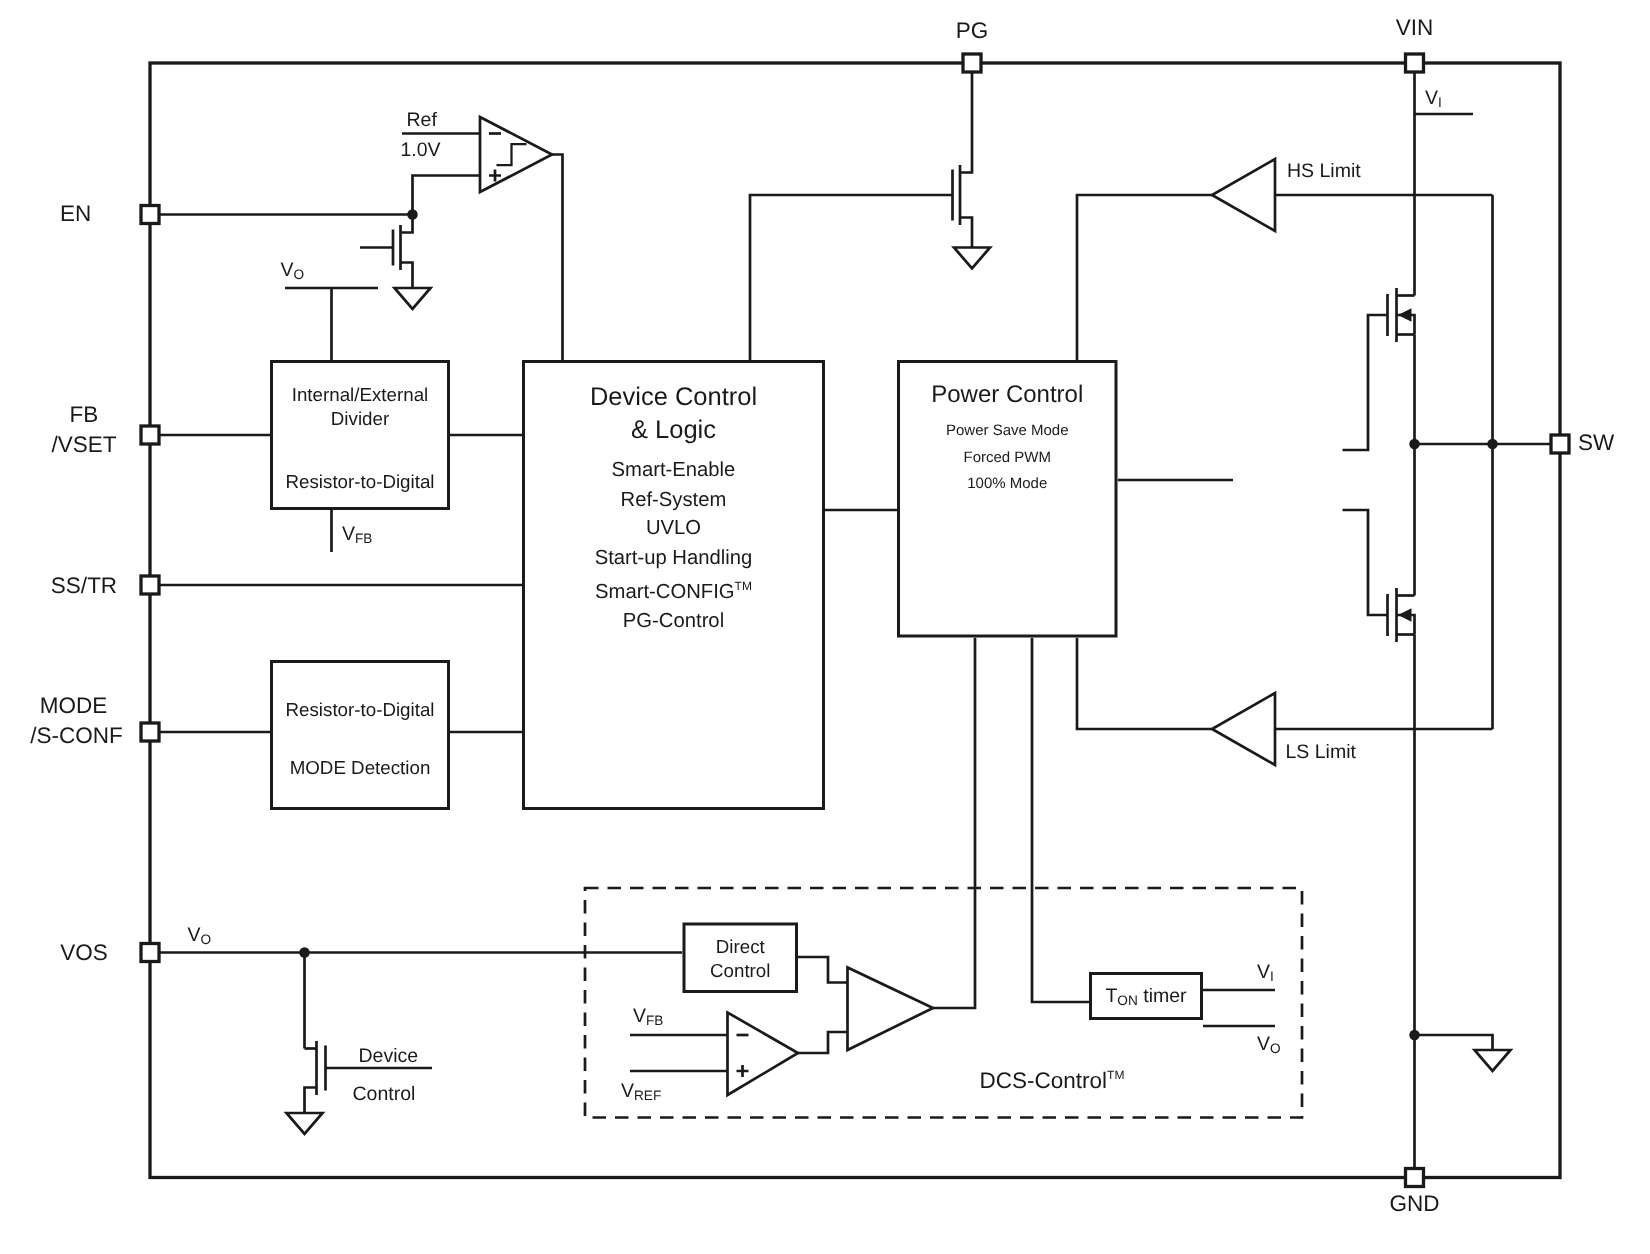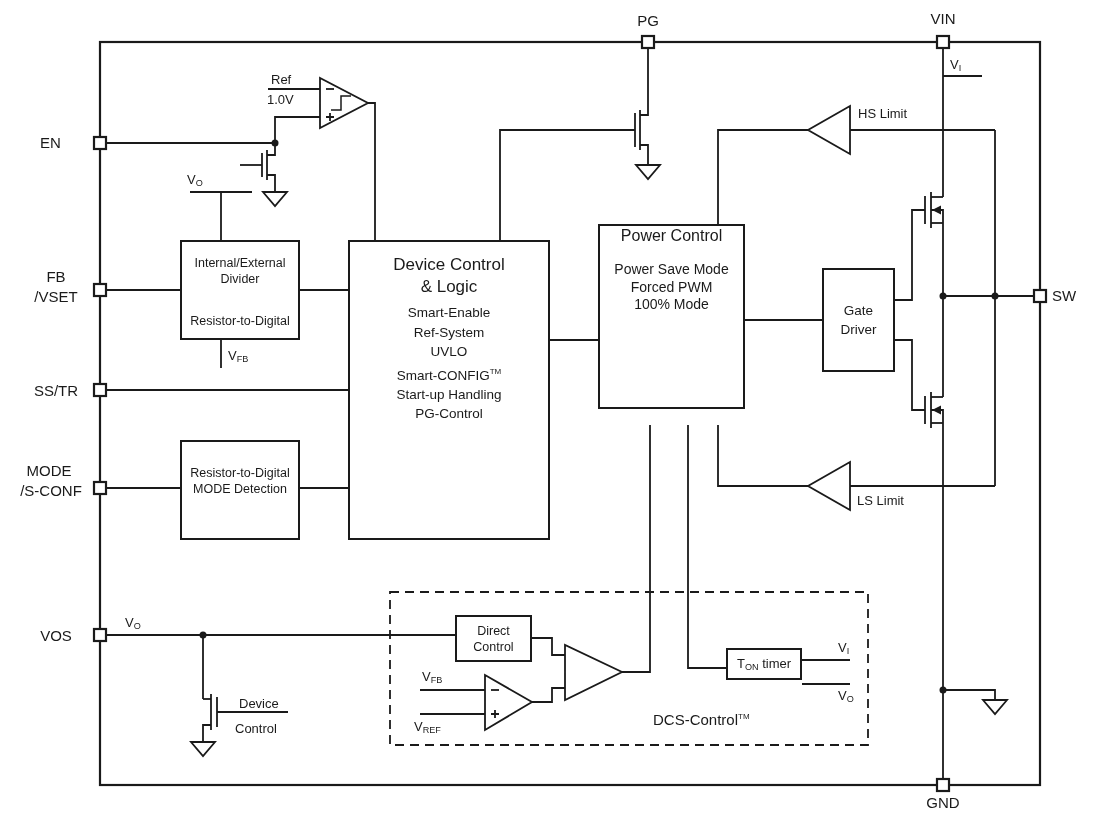--- a/index.html
+++ b/index.html
@@ -10,21 +10,21 @@
   .box{position:absolute;border:2px solid #1a1a1a;background:#fff;text-align:center}
   .lbl{position:absolute;font-size:13px;line-height:15px;white-space:nowrap}
   .pin-lbl{position:absolute;font-size:15px;line-height:19px;white-space:nowrap}
   .ctr{text-align:center}
   .rt{text-align:left}
   sub{font-size:0.70em;vertical-align:-0.22em}
   sup.tm{font-size:8px;vertical-align:super}
   .dcl-title{font-size:17px;line-height:22px}
   .dcl-items{margin-top:5px;font-size:13.5px;line-height:19.5px}
   .pc-title{font-size:16px;line-height:20px}
-  .pc-items{margin-top:15px;font-size:14px;line-height:17.5px}
+  .pc-items{margin-top:5px;font-size:10px;line-height:17.5px}
   .flexctr{display:flex;flex-direction:column;align-items:center;justify-content:center}
 </style>
 </head>
 <body>
 
 <div class="canvas">
 
   <svg width="1100" height="836" viewBox="0 0 1100 836">
     <g fill="none" stroke="#1a1a1a" stroke-width="1.8">
 
@@ -180,43 +180,39 @@
 
   <div class="box" style="left:348px;top:240px;width:202px;height:300px;padding-top:12px">
     <div class="dcl-title">
       <div>Device Control</div>
       <div>&amp; Logic</div>
     </div>
     <div class="dcl-items">
       <div>Smart-Enable</div>
       <div>Ref-System</div>
       <div>UVLO</div>
+      <div>Start-up Handling</div>
       <div><span>Smart-CONFIG</span><sup class="tm">TM</sup></div>
-      <div>Start-up Handling</div>
       <div>PG-Control</div>
     </div>
   </div>
 
-  <div class="box" style="left:598px;top:224px;width:147px;height:185px;">
+  <div class="box" style="left:598px;top:240px;width:147px;height:185px;padding-top:12px">
     <div class="pc-title">Power Control</div>
     <div class="pc-items">
       <div>Power Save Mode</div>
       <div>Forced PWM</div>
       <div>100% Mode</div>
     </div>
   </div>
 
-  <div class="box flexctr" style="left:822px;top:268px;width:73px;height:104px;font-size:13.5px;line-height:19px">
-    <div>Gate</div>
-    <div>Driver</div>
-  </div>
 
   <div class="box" style="left:180px;top:440px;width:120px;height:100px;font-size:12.5px;line-height:16px;padding-top:23px">
     <div>Resistor-to-Digital</div>
-    <div style="">MODE Detection</div>
+    <div style="margin-top:23px">MODE Detection</div>
   </div>
 
   <div class="box flexctr" style="left:455px;top:615px;width:77px;height:47px;font-size:12.5px;line-height:16px">
     <div>Direct</div>
     <div>Control</div>
   </div>
 
   <div class="box flexctr" style="left:726px;top:648px;width:76px;height:32px;font-size:13px">
     <div><span>T</span><sub>ON</sub><span> timer</span></div>
   </div>

